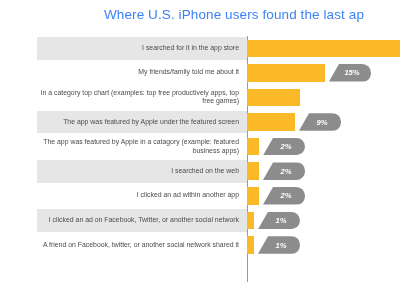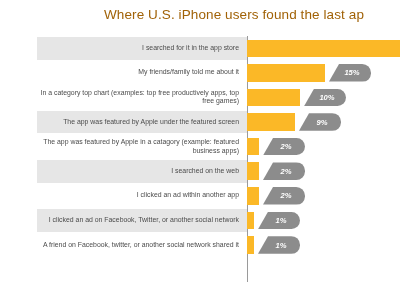--- a/index.html
+++ b/index.html
@@ -15,21 +15,21 @@
     position: relative;
   }
 
   #chart-title {
     position: absolute;
     left: 0;
     top: 7px;
     width: 400px;
     text-align: center;
     font-size: 13.5px;
-    color: #a16207;
+    color: #3b82f6;
     white-space: nowrap;
     overflow: hidden;
     letter-spacing: 0.1px;
     padding-left: 104px;
     box-sizing: border-box;
     text-align: left;
   }
 
   #plot {
     position: absolute;
@@ -128,21 +128,20 @@
       <div class="row">
         <div class="label-band"></div>
         <div class="row-label">My friends/family told me about it</div>
         <div class="bar" style="width: 78px;"></div>
         <div class="badge" style="left: 329px;">15%</div>
       </div>
       <div class="row">
         <div class="label-band"></div>
         <div class="row-label">In a category top chart (examples: top free productively apps, top free games)</div>
         <div class="bar" style="width: 53px;"></div>
-        <div class="badge" style="left: 304px;">10%</div>
       </div>
       <div class="row shaded">
         <div class="label-band"></div>
         <div class="row-label">The app was featured by Apple under the featured screen</div>
         <div class="bar" style="width: 48px;"></div>
         <div class="badge" style="left: 299px;">9%</div>
       </div>
       <div class="row">
         <div class="label-band"></div>
         <div class="row-label">The app was featured by Apple in a catagory (example: featured business apps)</div>

